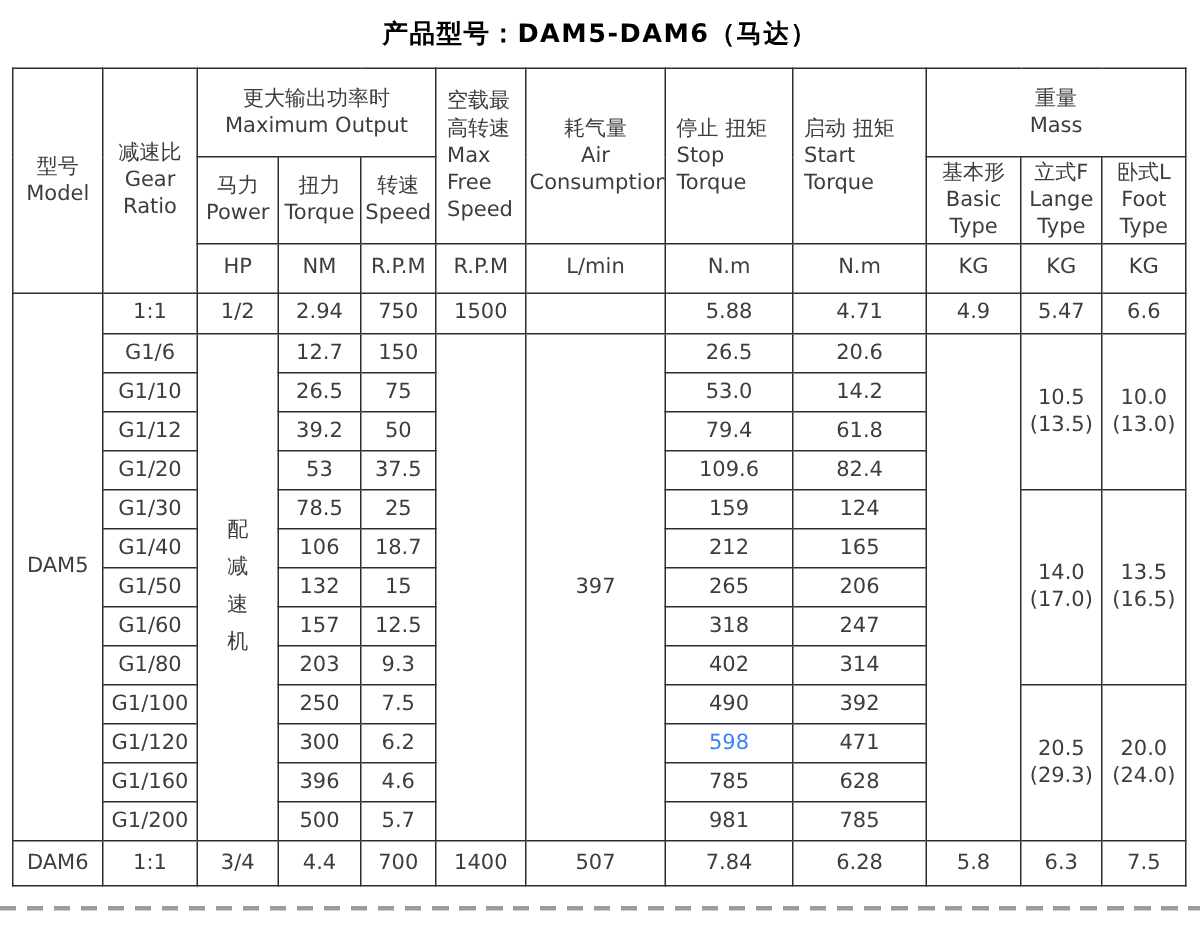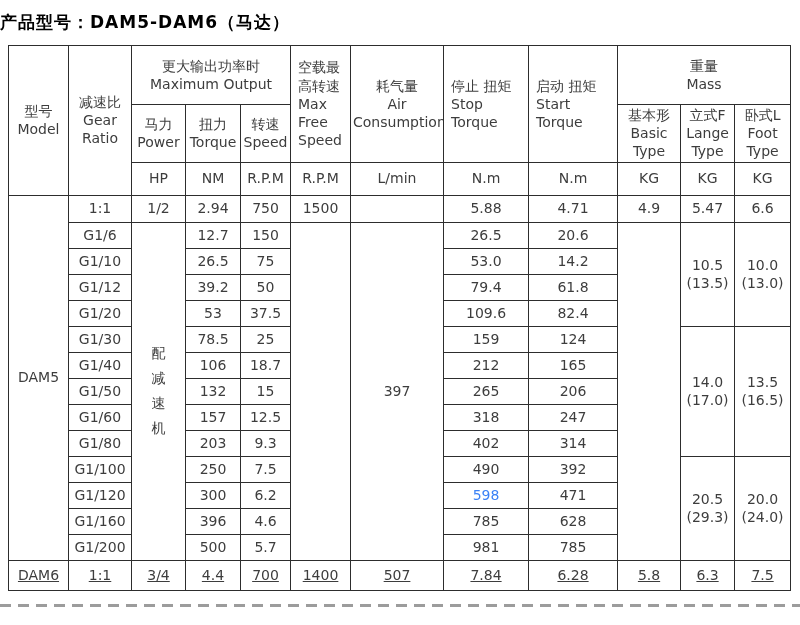--- a/index.html
+++ b/index.html
@@ -3,41 +3,41 @@
 <meta charset="utf-8">
 <style>
   * { box-sizing: border-box; }
   html, body { margin: 0; padding: 0; }
   body {
     width: 800px; height: 625px; background: #ffffff; overflow: hidden;
     font-family: "DejaVu Sans", "Liberation Sans", sans-serif;
     color: #3d3d3d;
   }
   .title {
-    text-align: left; font-weight: bold; font-size: 17px; color: #000;
+    text-align: center; font-weight: bold; font-size: 17px; color: #000;
     padding-top: 11px; letter-spacing: 1px;
   }
   table.spec {
     border-collapse: collapse; table-layout: fixed;
     width: 782px; margin: 11px 0 0 8px;
   }
   th, td {
     border: 1px solid #2d2d2d; text-align: center; vertical-align: middle;
     font-weight: normal; font-size: 14px; line-height: 1.3; padding: 1px 2px;
     overflow: hidden;
   }
   th .cn, th .en { display: block; }
   .pre { white-space: pre-line; }
   .left { text-align: left; padding-left: 7px; }
   tr.h1 { height: 59px; }
   tr.h2 { height: 55px; margin-top: 36px; }
   tr.h3 { height: 33px; }
   tr.d1 { height: 27px; }
   tr.d  { height: 26px; }
-  tr.dl { height: 30px; text-decoration: underline; }
+  tr.dl { height: 30px; }
   td.vert div {
     width: 1em; margin: 0 auto; word-break: break-all; line-height: 1.8;
   }
   td.muted { color: #3b82f6; }
   .dashes {
     margin-top: 13px; height: 3px; width: 800px;
     background: repeating-linear-gradient(90deg, #9c9c9c 0 11px, transparent 11px 18px);
   }
 </style>
 </head>

